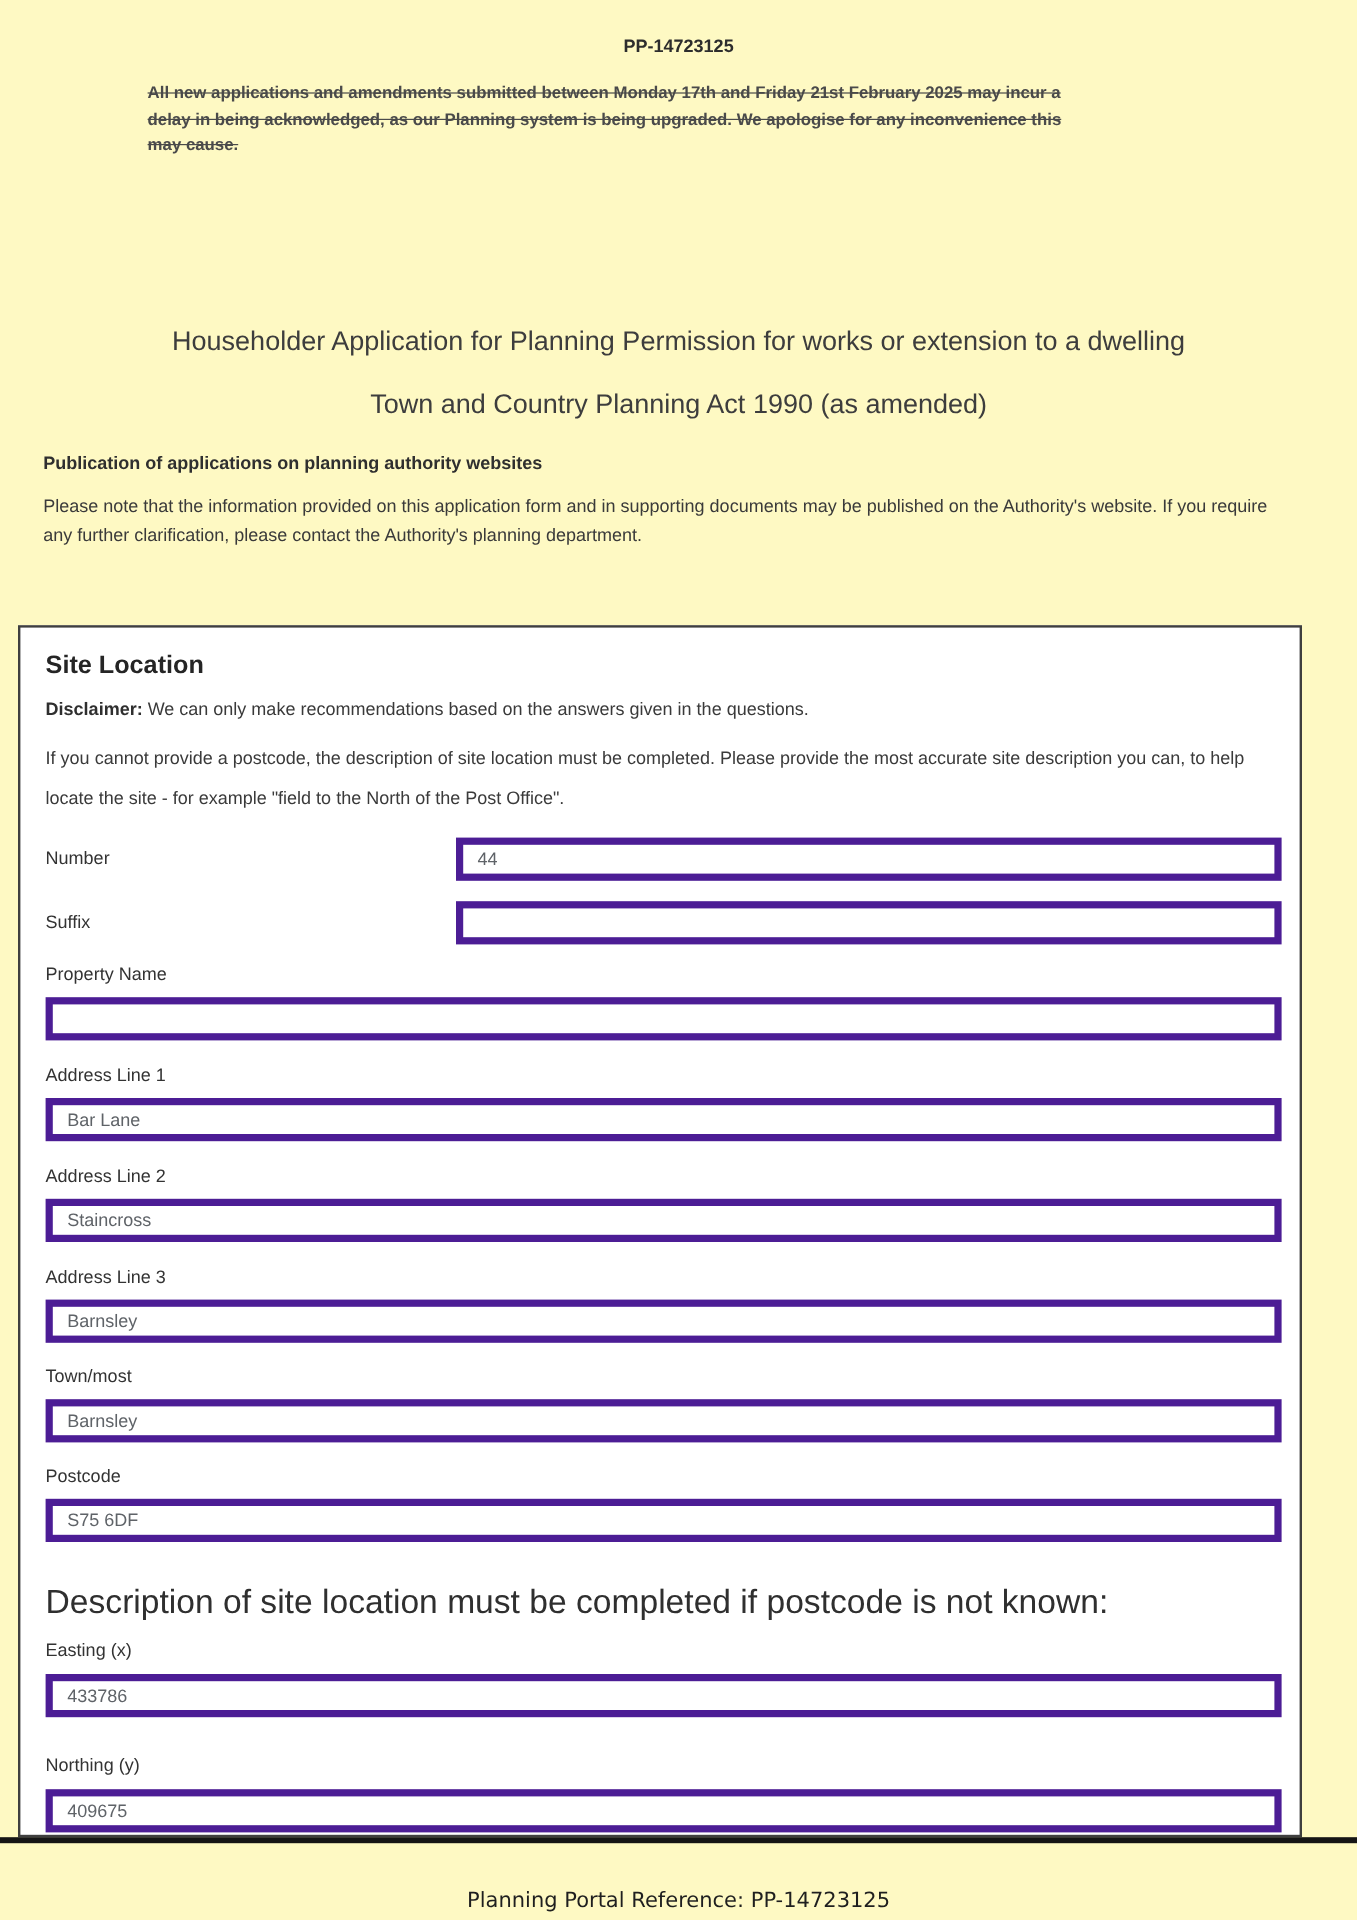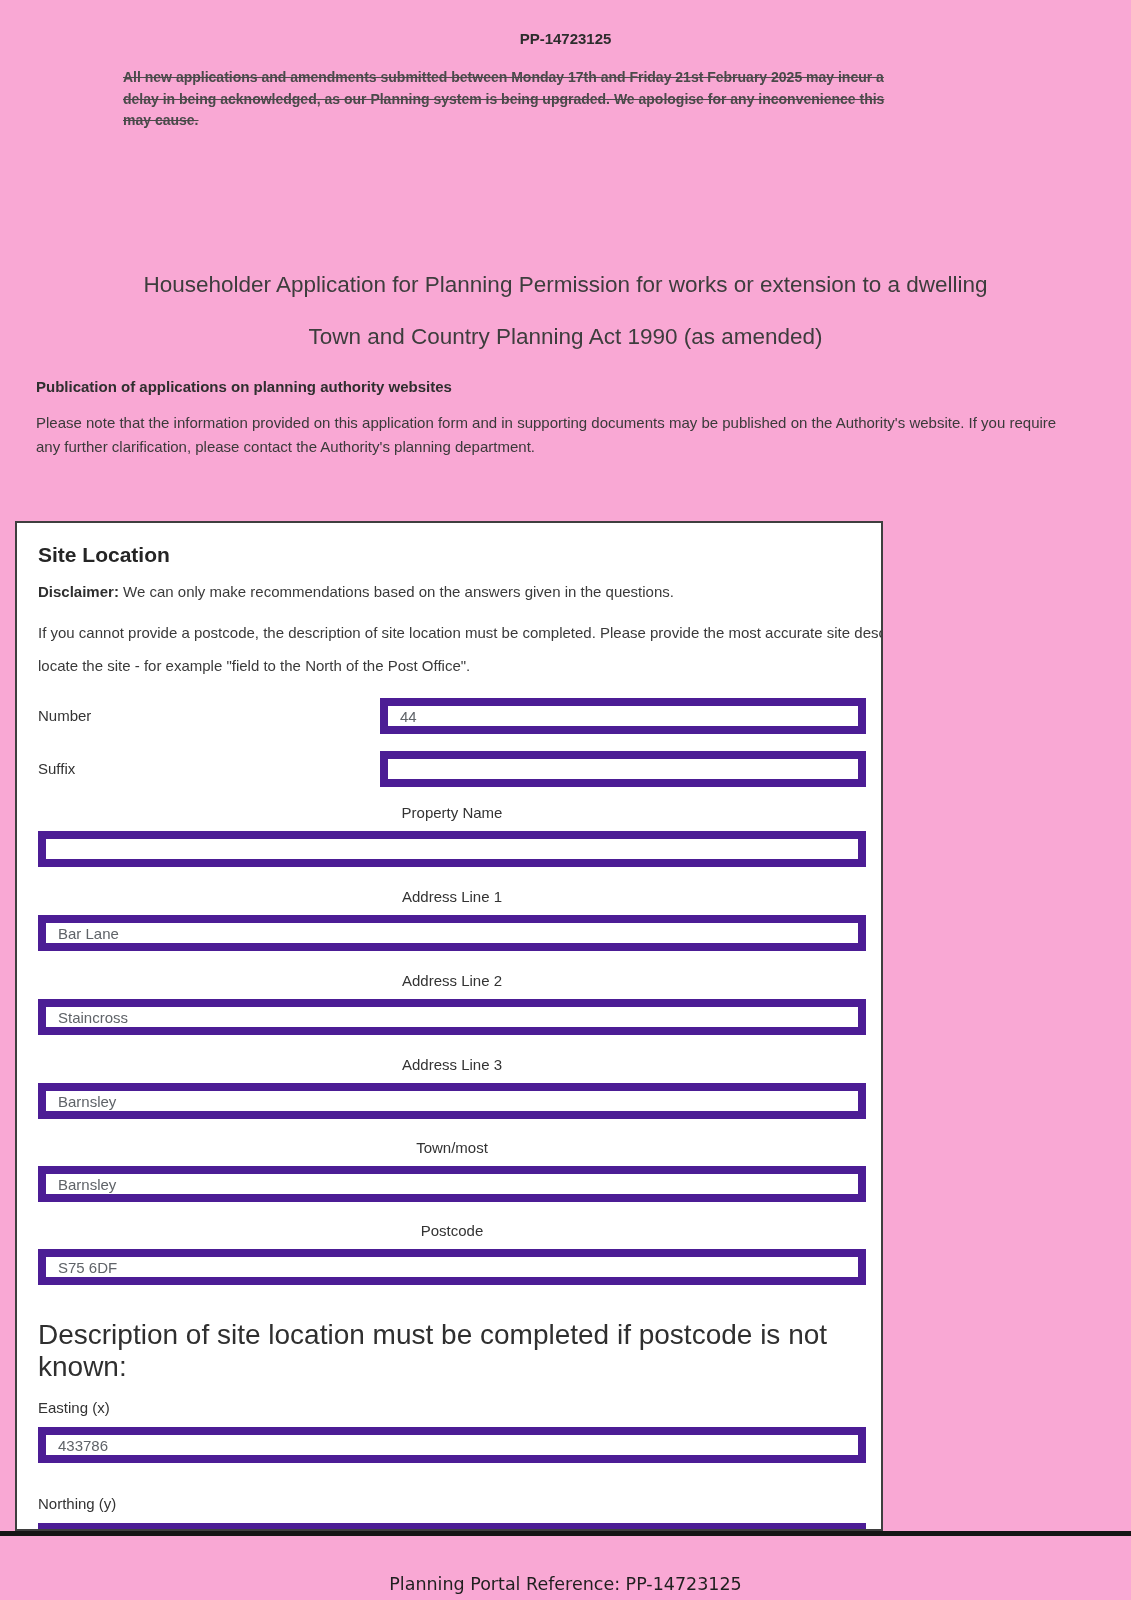--- a/index.html
+++ b/index.html
@@ -6,21 +6,21 @@
   html, body { background: #ffffff; }
   body {
     font-family: "Liberation Sans", "DejaVu Sans", sans-serif;
     color: #3a3a3a;
   }
   .page {
     position: relative;
     width: 1131px;
     height: 1600px;
     margin: 0 auto;
-    background: #f9a8d4;
+    background: #fef9c3;
     overflow: hidden;
   }
   
   .doc-ref {
     padding-top: 30px;
     text-align: center;
     font-size: 15px;
     font-weight: bold;
     color: #2d2d2d;
   }
@@ -59,21 +59,21 @@
   .pub-body {
     margin: 16px 36px 0;
     width: 1030px;
     font-size: 15px;
     line-height: 24px;
     color: #3a3a3a;
   }
   
   .site-box {
     margin: 62px 0 0 15px;
-    width: 868px;
+    width: 1070px;
     height: 1010px;
     border: 2px solid #3f3f3f;
     padding: 20px 15px 0 21px;
     overflow: hidden;
     background: #ffffff;
   }
   .site-heading {
     font-size: 21px;
     font-weight: bold;
     color: #252525;
@@ -103,31 +103,31 @@
     width: 342px;
     flex: 0 0 342px;
     padding-top: 9px;
   }
   .inline-row.row-number { margin-top: 16px; }
   .inline-row.row-suffix { margin-top: 17px; }
   .text-input {
     display: block;
     width: 100%;
     height: 36px;
-    border: 8px solid #4c1d95;
+    border: 6px solid #4c1d95;
     border-radius: 0;
     background: #ffffff;
     font-family: "Liberation Sans", "DejaVu Sans", sans-serif;
     font-size: 15px;
     color: #5f6368;
     padding: 0 12px;
     outline: none;
   }
   .inline-row .text-input { flex: 1 1 auto; }
-  .stacked .field-label { display: block; text-align: center; }
+  .stacked .field-label { display: block; }
   .stacked .text-input { margin-top: 10px; }
   .stacked.gap-a { margin-top: 17px; }
   .stacked.gap-b { margin-top: 21px; }
   .stacked.gap-c { margin-top: 20px; }
   .desc-heading {
     margin-top: 34px;
     font-size: 28px;
     font-weight: 400;
     color: #2f2f2f;
   }

